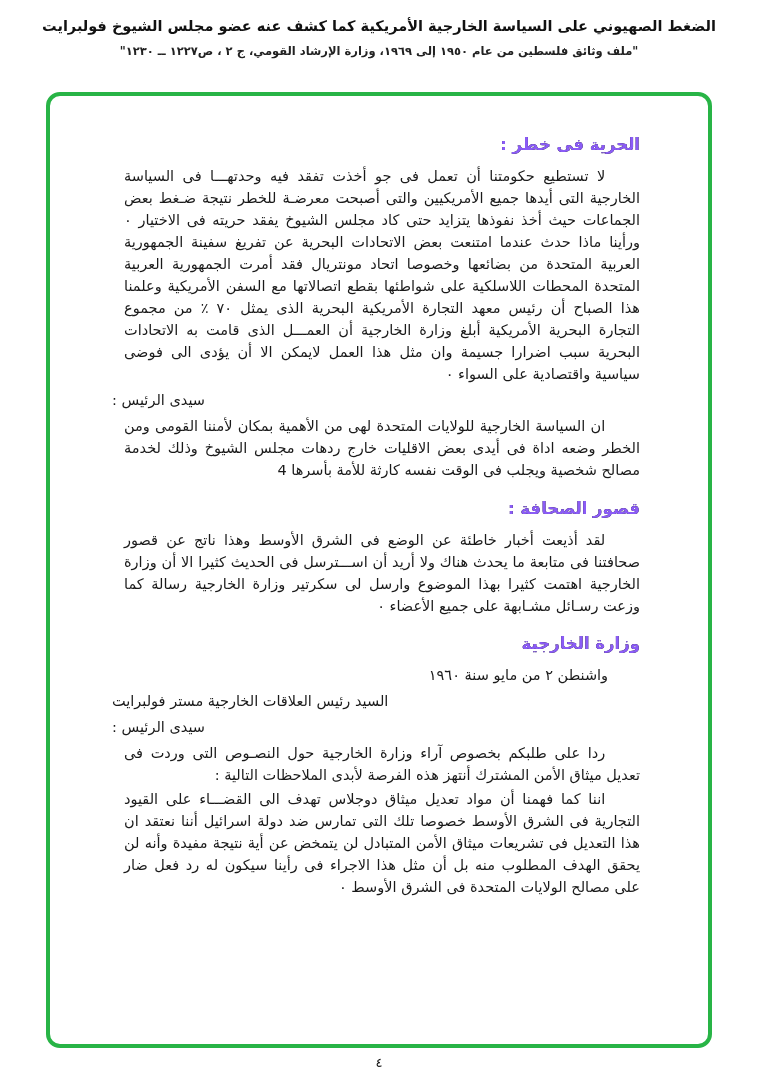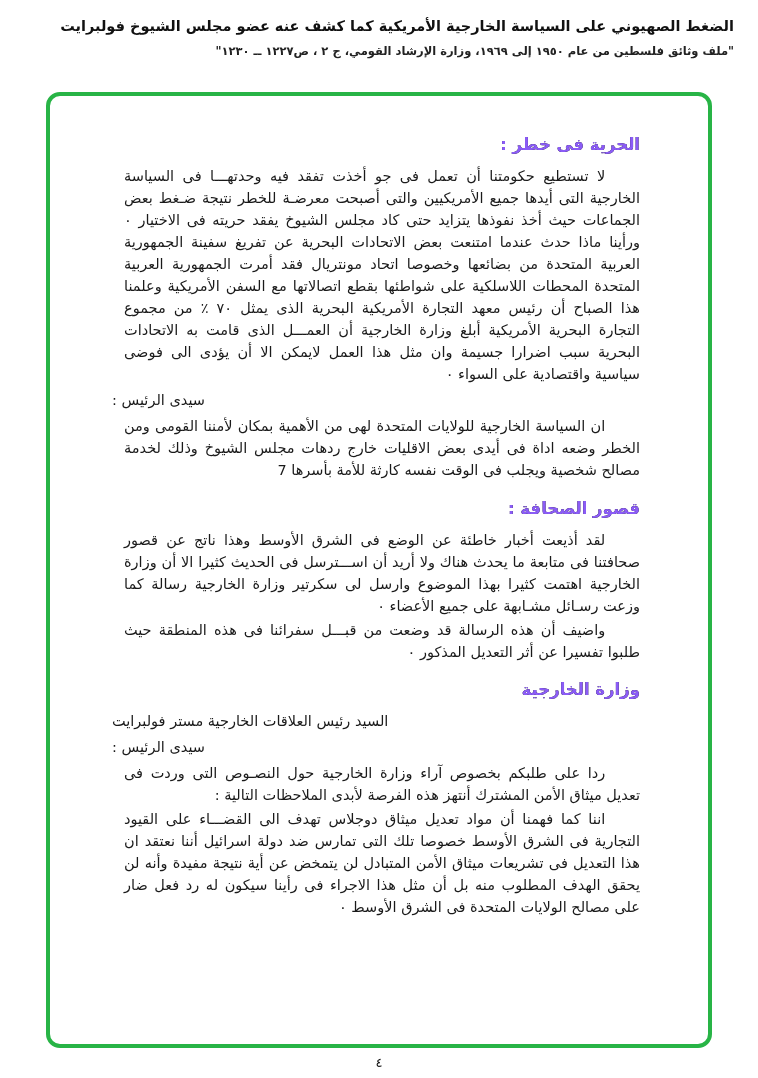--- a/index.html
+++ b/index.html
@@ -14,21 +14,22 @@
     background: #ffffff;
     font-family: "DejaVu Sans", sans-serif;
     color: #1c1c1c;
     direction: rtl;
     overflow: hidden;
   }
   .doc-header {
     position: absolute;
     top: 16px;
     left: 30px;
-    right: 24px;
+    right: 30px;
+    text-align: center;
   }
   .doc-title {
     font-size: 14.5px;
     font-weight: 700;
     line-height: 1.5;
     color: #111111;
   }
   .doc-subtitle {
     margin-top: 6px;
     font-size: 11.5px;
@@ -102,25 +103,25 @@
     <div class="doc-title">الضغط الصهيوني على السياسة الخارجية الأمريكية كما كشف عنه عضو مجلس الشيوخ فولبرايت</div>
     <div class="doc-subtitle">"ملف وثائق فلسطين من عام ١٩٥٠ إلى ١٩٦٩، وزارة الإرشاد القومي، ج ٢ ، ص١٢٢٧ ــ ١٢٣٠"</div>
   </div>
 
   <div class="green-frame"></div>
 
   <div class="content">
     <div class="block heading">الحرية فى خطر :</div>
     <div class="block para">لا تستطيع حكومتنا أن تعمل فى جو أخذت تفقد فيه وحدتهـــا فى السياسة الخارجية التى أيدها جميع الأمريكيين والتى أصبحت معرضـة للخطر نتيجة ضـغط بعض الجماعات حيث أخذ نفوذها يتزايد حتى كاد مجلس الشيوخ يفقد حريته فى الاختيار ٠ ورأينا ماذا حدث عندما امتنعت بعض الاتحادات البحرية عن تفريغ سفينة الجمهورية العربية المتحدة من بضائعها وخصوصا اتحاد مونتريال فقد أمرت الجمهورية العربية المتحدة المحطات اللاسلكية على شواطئها بقطع اتصالاتها مع السفن الأمريكية وعلمنا هذا الصباح أن رئيس معهد التجارة الأمريكية البحرية الذى يمثل ٧٠ ٪ من مجموع التجارة البحرية الأمريكية أبلغ وزارة الخارجية أن العمـــل الذى قامت به الاتحادات البحرية سبب اضرارا جسيمة وان مثل هذا العمل لايمكن الا أن يؤدى الى فوضى سياسية واقتصادية على السواء ٠</div>
     <div class="block plain-line">سيدى الرئيس :</div>
-    <div class="block para">ان السياسة الخارجية للولايات المتحدة لهى من الأهمية بمكان لأمننا القومى ومن الخطر وضعه اداة فى أيدى بعض الاقليات خارج ردهات مجلس الشيوخ وذلك لخدمة مصالح شخصية ويجلب فى الوقت نفسه كارثة للأمة بأسرها 7</div>
+    <div class="block para">ان السياسة الخارجية للولايات المتحدة لهى من الأهمية بمكان لأمننا القومى ومن الخطر وضعه اداة فى أيدى بعض الاقليات خارج ردهات مجلس الشيوخ وذلك لخدمة مصالح شخصية ويجلب فى الوقت نفسه كارثة للأمة بأسرها 4</div>
     <div class="block heading">قصور الصحافة :</div>
     <div class="block para">لقد أذيعت أخبار خاطئة عن الوضع فى الشرق الأوسط وهذا ناتج عن قصور صحافتنا فى متابعة ما يحدث هناك ولا أريد أن اســـترسل فى الحديث كثيرا الا أن وزارة الخارجية اهتمت كثيرا بهذا الموضوع وارسل لى سكرتير وزارة الخارجية رسالة كما وزعت رسـائل مشـابهة على جميع الأعضاء ٠</div>
-    <div class="block para">واضيف أن هذه الرسالة قد وضعت من قبـــل سفرائنا فى هذه المنطقة حيث طلبوا تفسيرا عن أثر التعديل المذكور ٠</div>
     <div class="block heading">وزارة الخارجية</div>
+    <div class="block indent-line">واشنطن ٢ من مايو سنة ١٩٦٠</div>
     <div class="block plain-line">السيد رئيس العلاقات الخارجية مستر فولبرايت</div>
     <div class="block plain-line">سيدى الرئيس :</div>
     <div class="block para">ردا على طلبكم بخصوص آراء وزارة الخارجية حول النصـوص التى وردت فى تعديل ميثاق الأمن المشترك أنتهز هذه الفرصة لأبدى الملاحظات التالية :</div>
     <div class="block para">اننا كما فهمنا أن مواد تعديل ميثاق دوجلاس تهدف الى القضـــاء على القيود التجارية فى الشرق الأوسط خصوصا تلك التى تمارس ضد دولة اسرائيل أننا نعتقد ان هذا التعديل فى تشريعات ميثاق الأمن المتبادل لن يتمخض عن أية نتيجة مفيدة وأنه لن يحقق الهدف المطلوب منه بل أن مثل هذا الاجراء فى رأينا سيكون له رد فعل ضار على مصالح الولايات المتحدة فى الشرق الأوسط ٠</div>
   </div>
 
   <div class="page-number">٤</div>
 
 </div>
 

